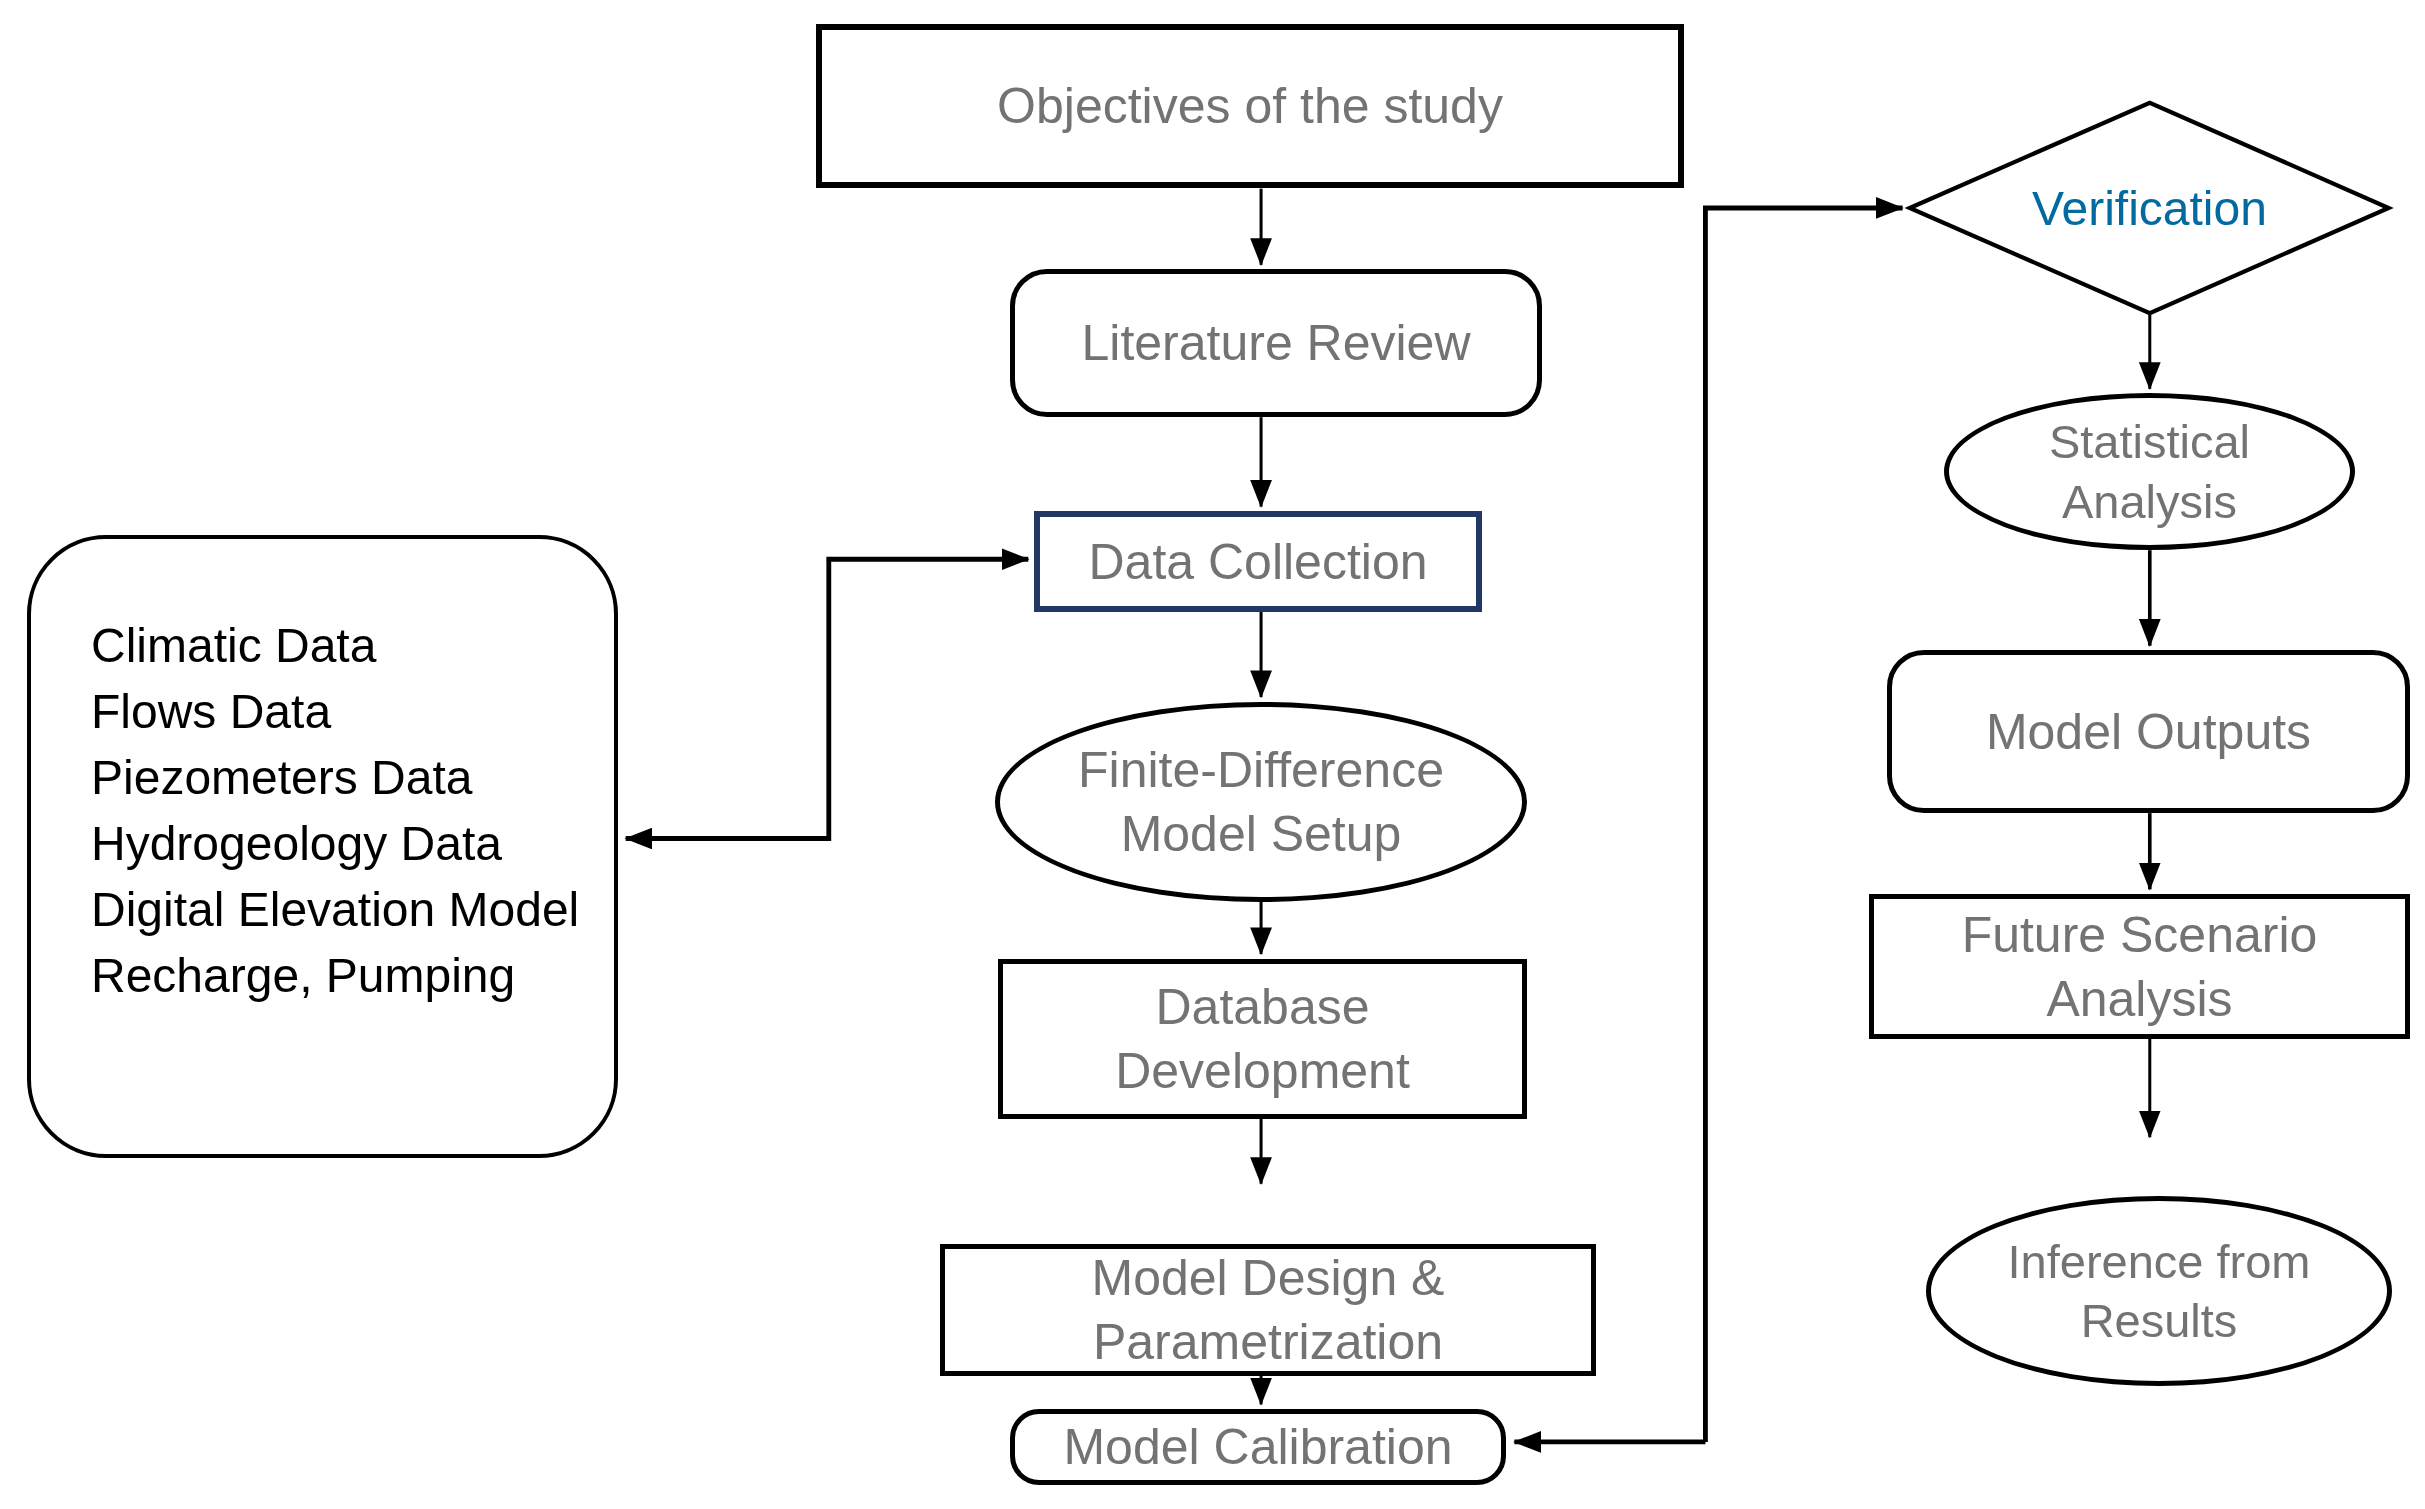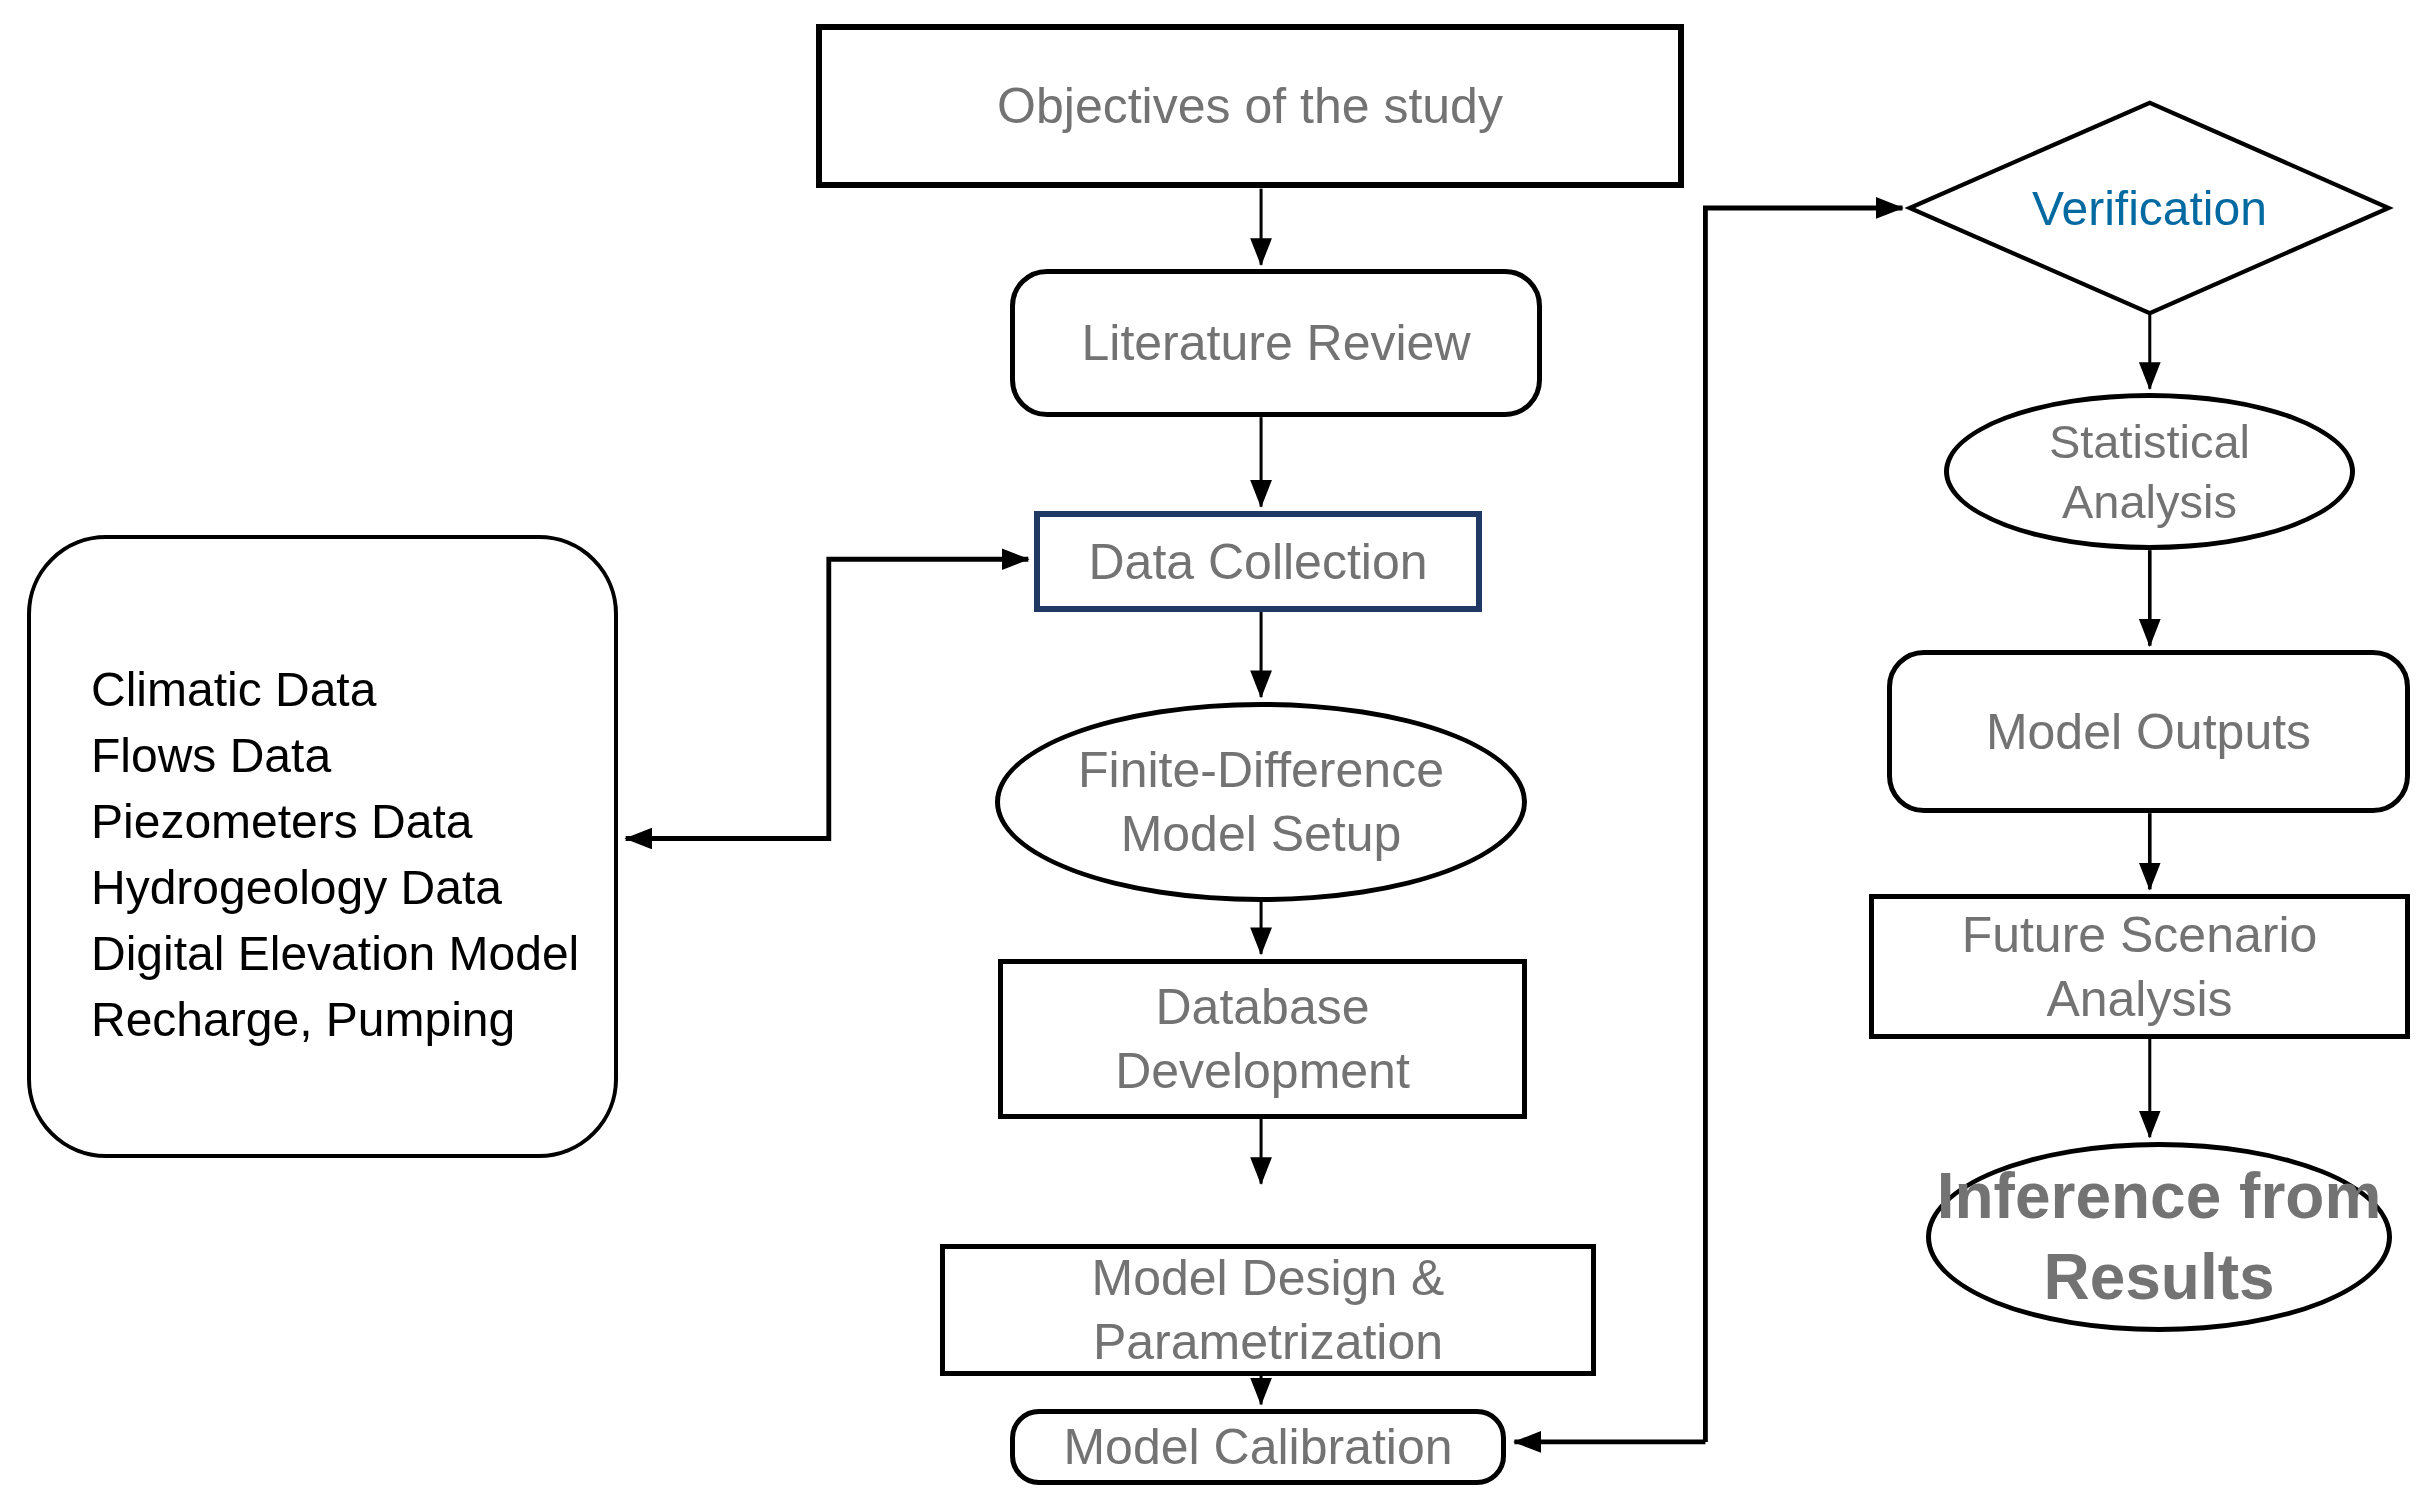--- a/index.html
+++ b/index.html
@@ -53,21 +53,21 @@
   .databox {
     position: absolute;
     box-sizing: border-box;
     background: #ffffff;
     border: 4.8px solid #000000;
     color: #000000;
     display: flex;
     flex-direction: column;
     align-items: flex-start;
     justify-content: flex-start;
-    padding: 118px 12px 0 60px;
+    padding: 74px 12px 0 60px;
     font-size: 48px;
     text-align: left;
   }
   .databox .ln {
     line-height: 66px;
     white-space: nowrap;
   }
   .ln { display: block; }
 </style>
 </head>
@@ -154,19 +154,19 @@
 
   <div class="node rounded" style="left:1887px; top:650px; width:523px; height:163px;">
     <span class="ln">Model Outputs</span>
   </div>
 
   <div class="node" style="left:1869px; top:894px; width:541px; height:145px;">
     <span class="ln">Future Scenario</span>
     <span class="ln">Analysis</span>
   </div>
 
-  <div class="node ellipse" style="left:1926px; top:1142px; width:466px; height:190px; font-size:64px; line-height:1.26;font-weight:bold;">
+  <div class="node ellipse" style="left:1926px; top:1196px; width:466px; height:190px; font-size:47px; line-height:1.26;">
     <span class="ln">Inference from</span>
     <span class="ln">Results</span>
   </div>
 
 </div>
 
 
 </body></html>

